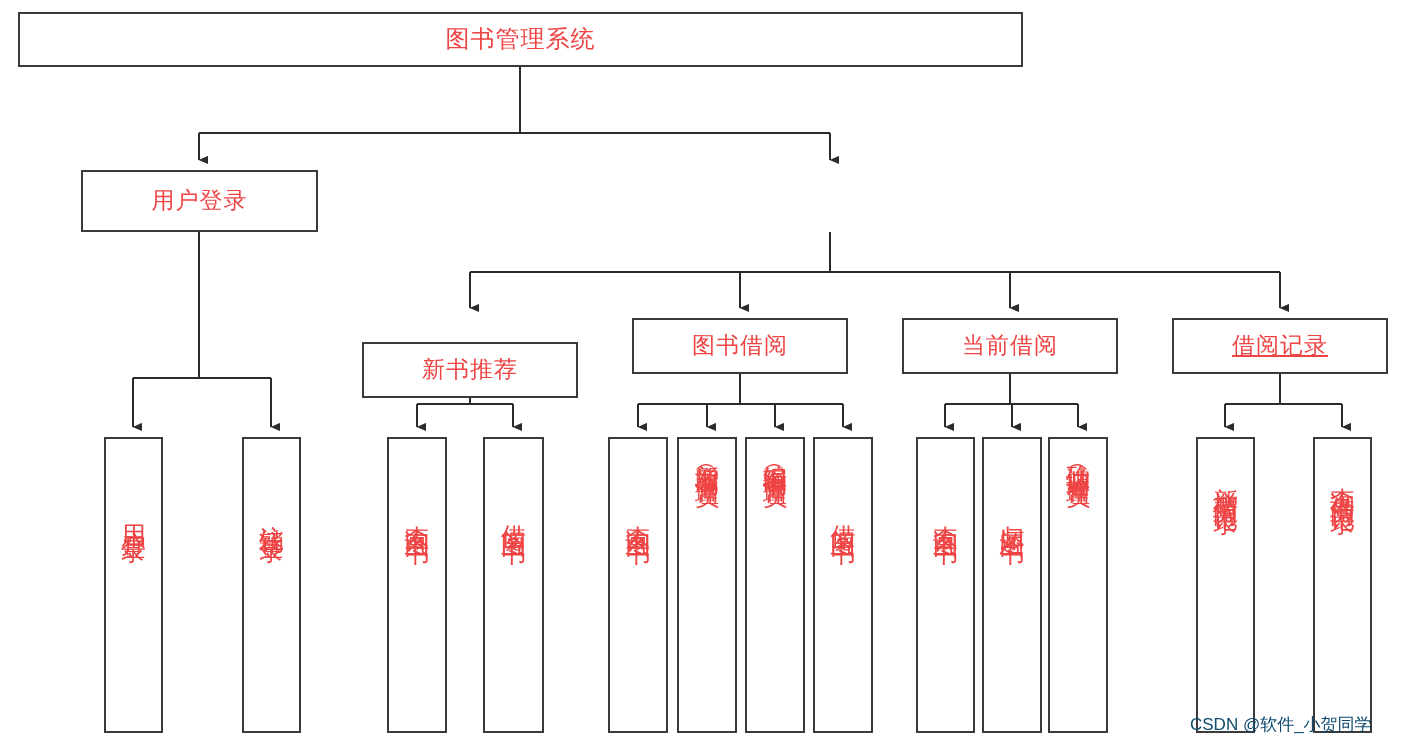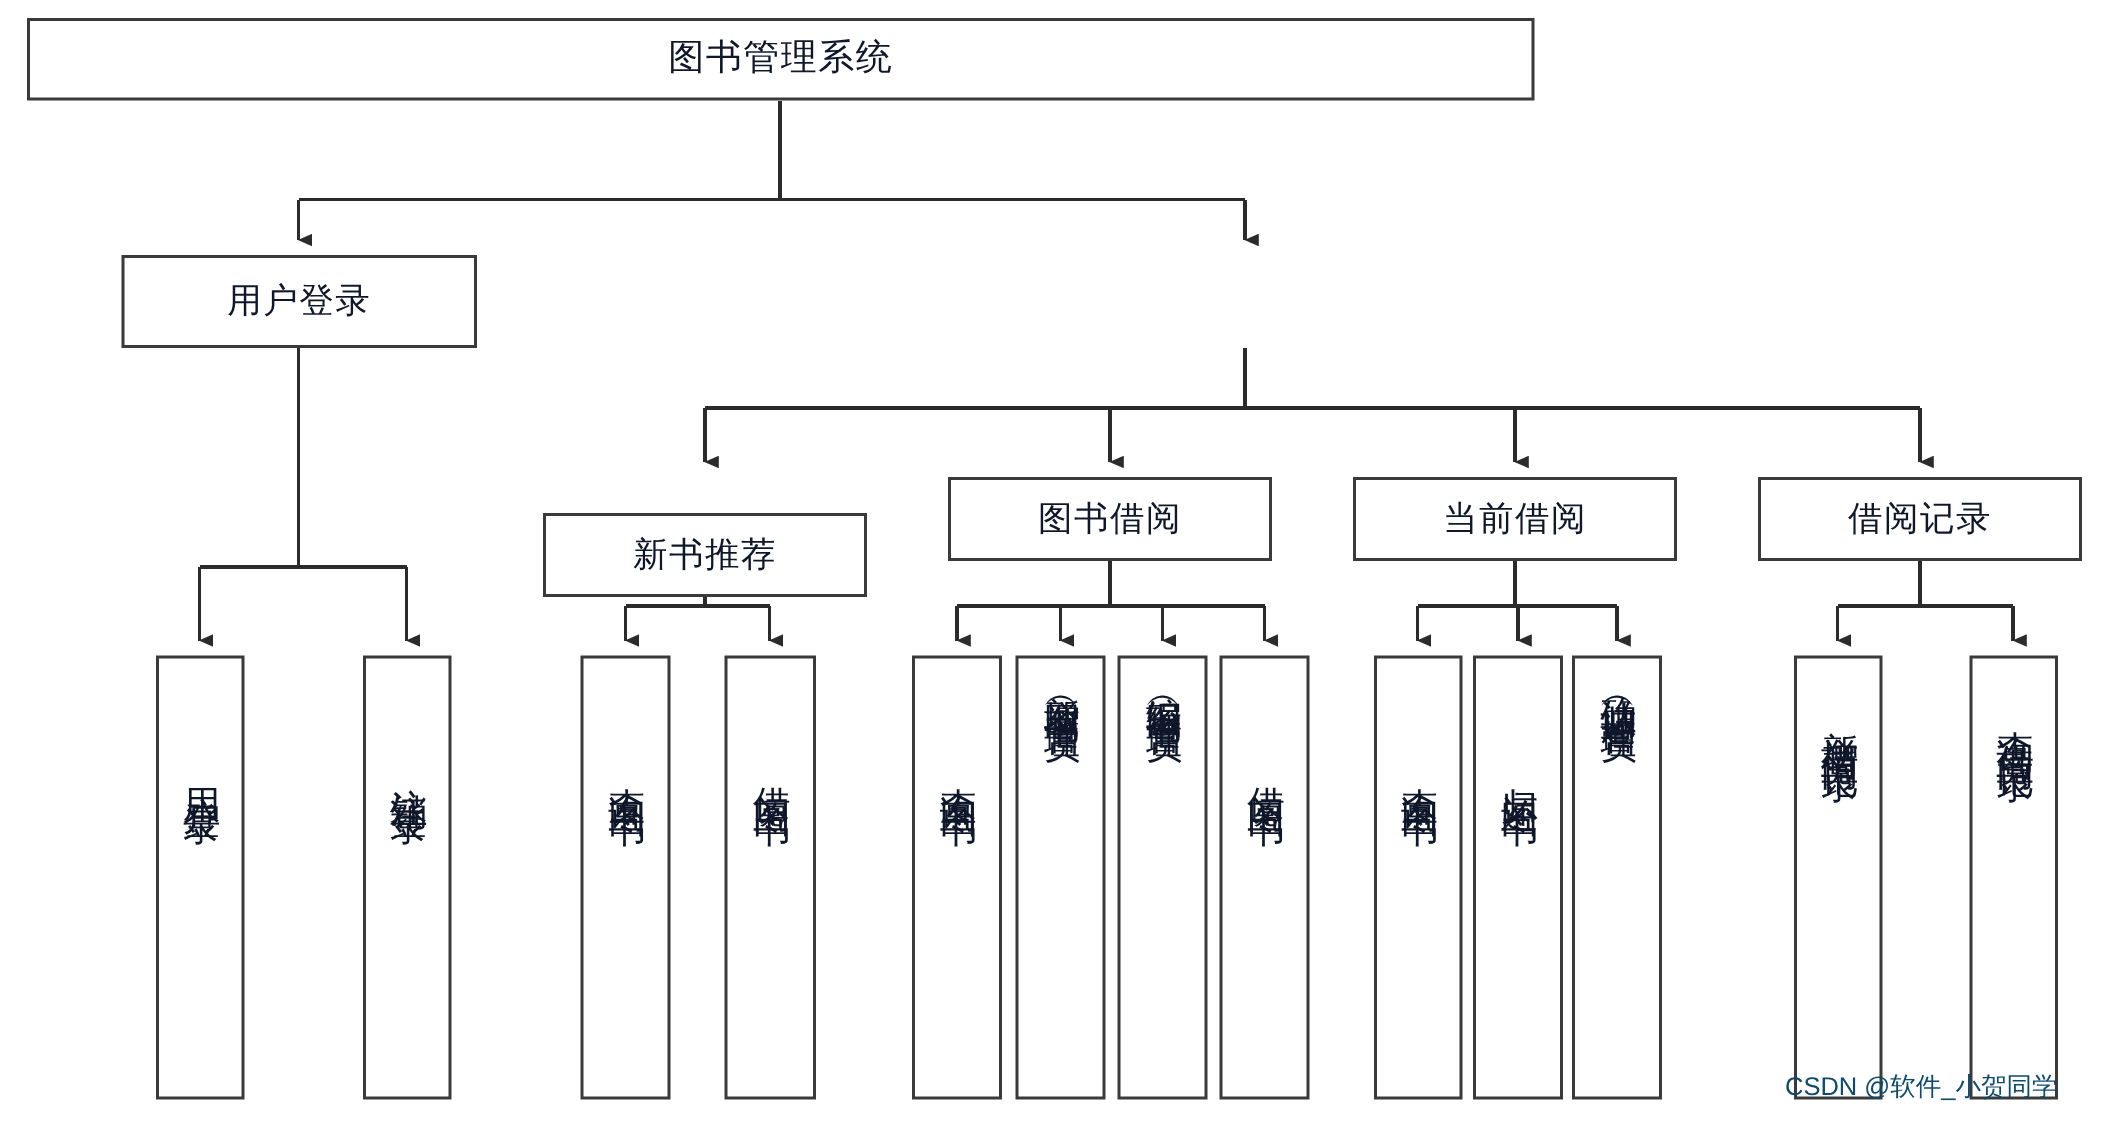--- a/index.html
+++ b/index.html
@@ -26,21 +26,21 @@
     pointer-events: none;
   }
   .node {
     position: absolute;
     box-sizing: border-box;
     background: #ffffff;
     border: 2px solid #3a3a3a;
     display: flex;
     align-items: center;
     justify-content: center;
-    color: #0f172a;
+    color: #ef4444;
     z-index: 2;
   }
   .node .lbl {
     display: block;
     text-align: center;
     line-height: 1.18;
     white-space: nowrap;
   }
   
   .h-node .lbl {
@@ -141,21 +141,21 @@
 
   <div class="node h-node" style="left:362px; top:318px; width:216px; height:56px;margin-top:24px;">
     <span class="lbl">新书推荐</span>
   </div>
   <div class="node h-node" style="left:902px; top:318px; width:216px; height:56px;">
     <span class="lbl">当前借阅</span>
   </div>
   <div class="node h-node" style="left:632px; top:318px; width:216px; height:56px;">
     <span class="lbl">图书借阅</span>
   </div>
-  <div class="node h-node" style="left:1172px; top:318px; width:216px; height:56px;">
+  <div class="node h-node" style="left:1172px; top:318px; width:216px; height:56px;text-decoration:underline;">
     <span class="lbl">借阅记录</span>
   </div>
 
   <div class="node v-node" style="left:104px; top:437px; width:59px; height:296px; padding-top:66px;">
     <span class="lbl">用户登录</span>
   </div>
   <div class="node v-node" style="left:242px; top:437px; width:59px; height:296px; padding-top:66px;">
     <span class="lbl">注销登录</span>
   </div>
 

